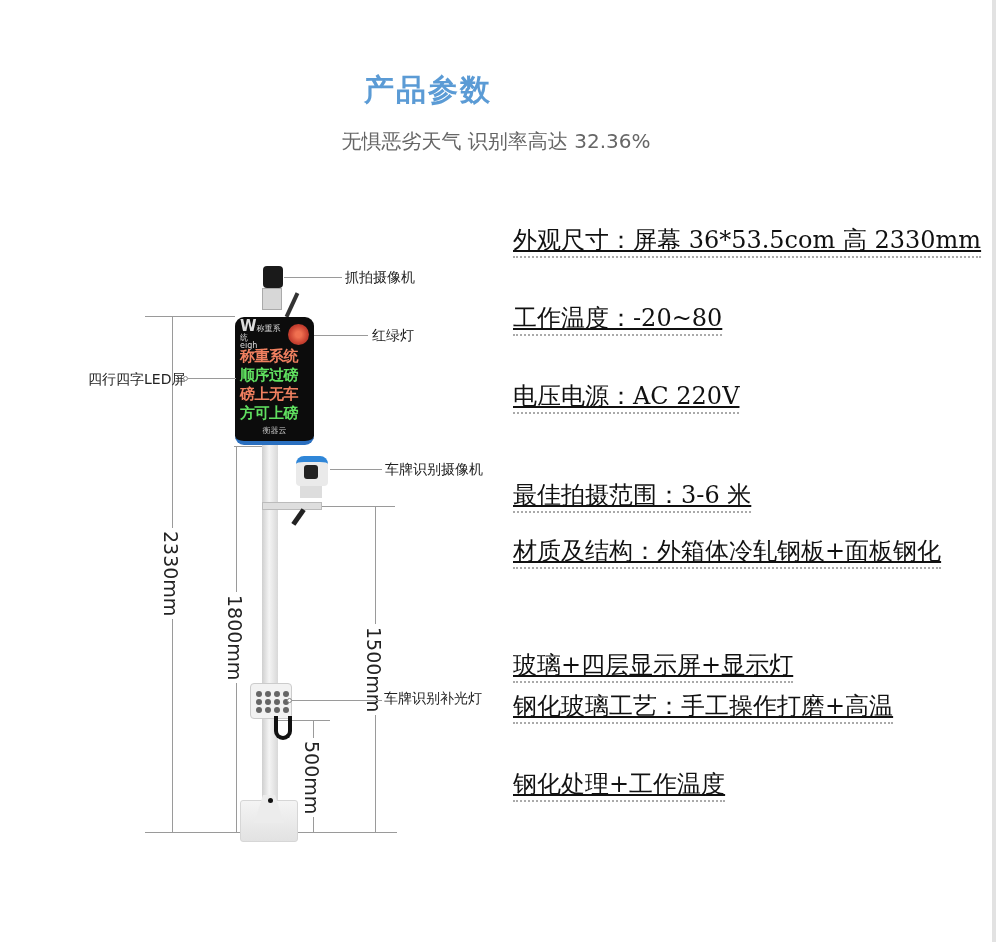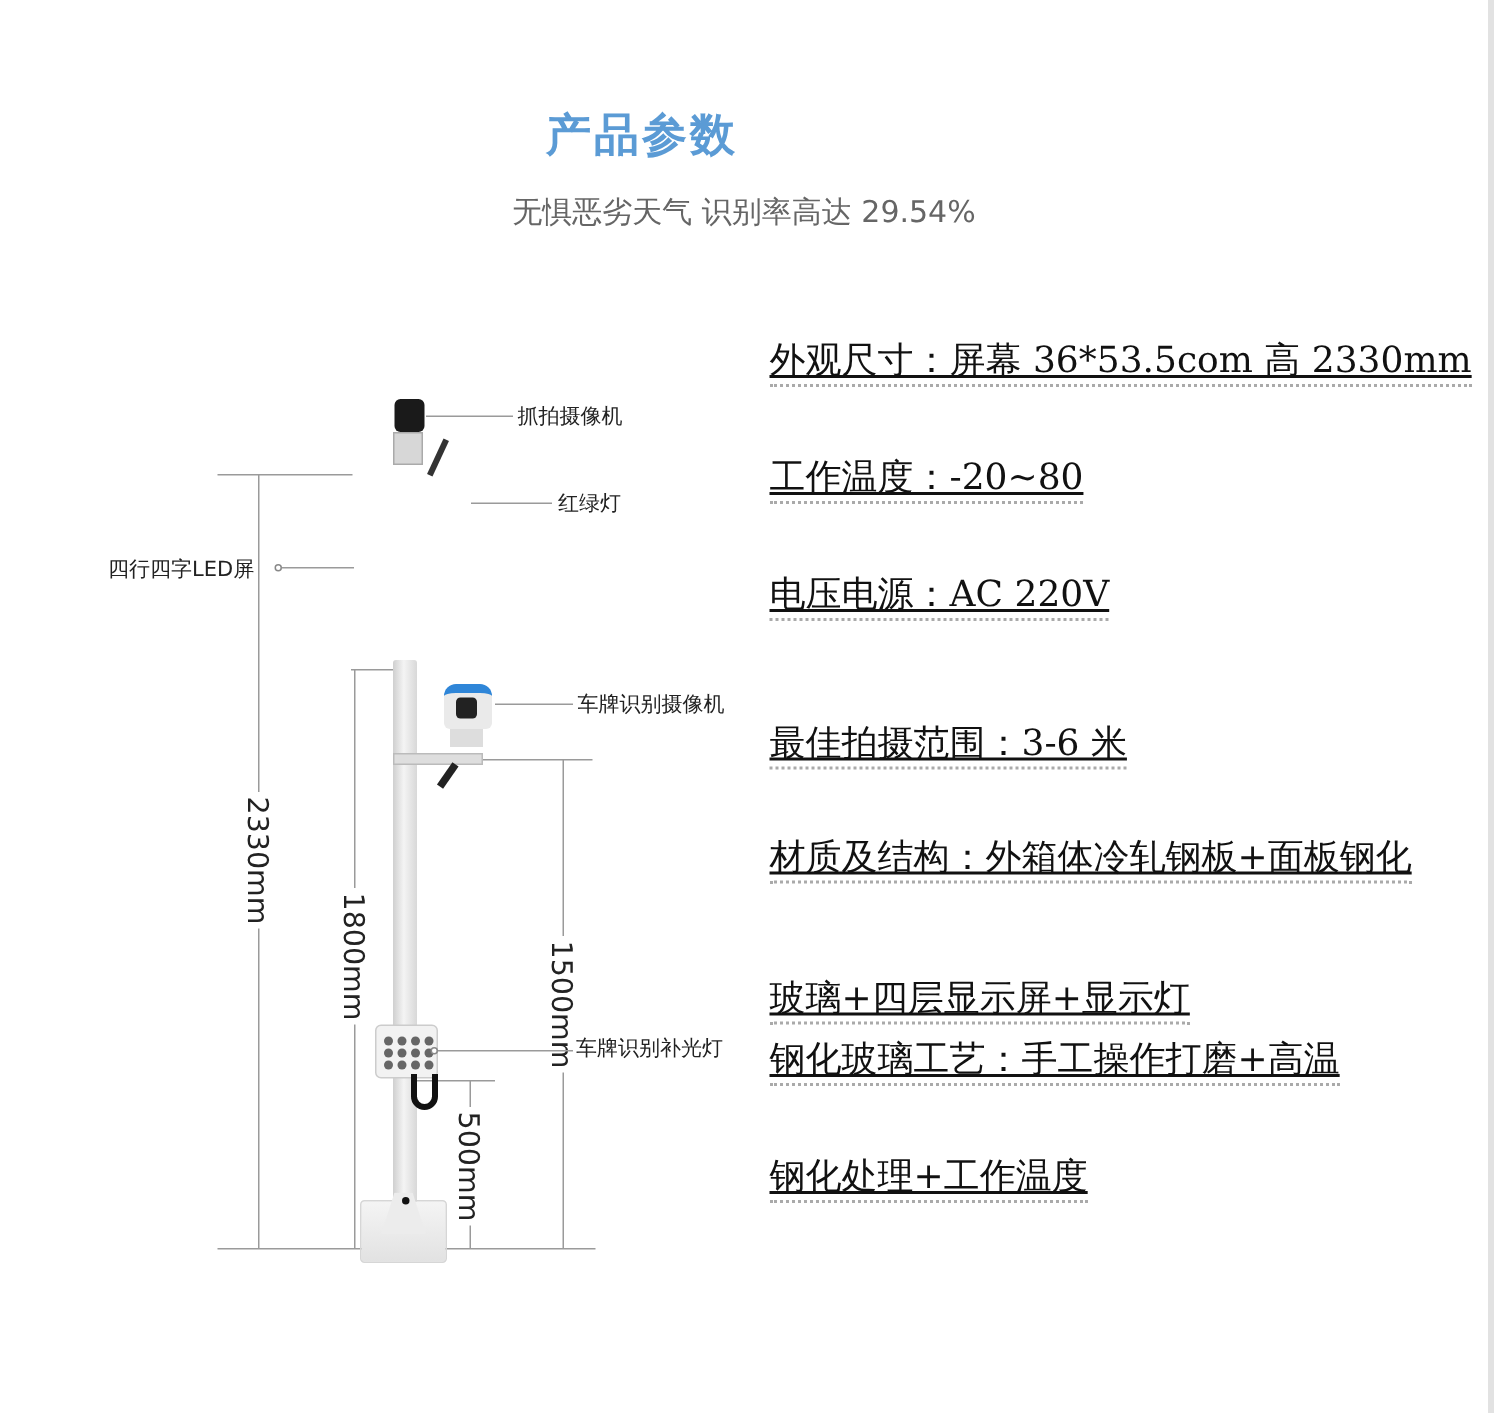--- a/index.html
+++ b/index.html
@@ -66,21 +66,21 @@
   .spec { position: absolute; left: 513px; font-family: "DejaVu Serif", "Liberation Serif", serif;
           font-size: 24px; color: #111; white-space: nowrap; line-height: 1.2;
           border-bottom: 2px dotted #aaa; padding-bottom: 1px; text-decoration: underline; }
 </style>
 </head>
 <body>
 
 <div class="scroll-strip"></div>
 
 <h1 class="title">产品参数</h1>
-<div class="subtitle">无惧恶劣天气  识别率高达 29.54%</div>
+<div class="subtitle">无惧恶劣天气  识别率高达 32.36%</div>
 
 <div class="diagram">
 
   <div class="line" style="left:145px;top:316px;width:90px;height:1px;"></div>
   <div class="line" style="left:172px;top:316px;width:1px;height:516px;"></div>
   <div class="line" style="left:145px;top:832px;width:252px;height:1px;"></div>
   <div class="vtext" style="left:161px;top:528px;">2330mm</div>
 
   <div class="line" style="left:234px;top:446px;width:30px;height:1px;"></div>
   <div class="line" style="left:236px;top:446px;width:1px;height:386px;"></div>
@@ -96,20 +96,34 @@
 
   <div class="pole"></div>
   <div class="base"></div>
   <div class="base-fin"></div>
   <div class="hole"></div>
 
   <div class="top-bracket"></div>
   <div class="top-cam"></div>
   <div class="antenna"></div>
 
+  <div class="sign">
+    <div class="sign-top">
+      <div class="weigh">
+        <b>W</b><span>称重系统</span><br>
+        <span>eigh</span>
+      </div>
+      <div class="tl"></div>
+    </div>
+    <div class="sign-line red">称重系统</div>
+    <div class="sign-line green">顺序过磅</div>
+    <div class="sign-line red">磅上无车</div>
+    <div class="sign-line green">方可上磅</div>
+    <div class="sign-brand">衡器云</div>
+  </div>
 
   <div class="arm"></div>
   <div class="arm-brace"></div>
   <div class="plate-cam-body"></div>
   <div class="plate-cam"></div>
   <div class="plate-cam-lens"></div>
 
   <div class="fill-light">
     <span></span>
       <span></span>
@@ -125,34 +139,34 @@
       <span></span>
   </div>
   <div class="cable"></div>
 
   <div class="line" style="left:284px;top:277px;width:58px;height:1px;"></div>
   <div class="label" style="left:345px;top:269px;">抓拍摄像机</div>
 
   <div class="line" style="left:314px;top:335px;width:54px;height:1px;"></div>
   <div class="label" style="left:372px;top:327px;">红绿灯</div>
 
-  <div class="label" style="left:72px;top:371px;">四行四字LED屏</div>
+  <div class="label" style="left:88px;top:371px;">四行四字LED屏</div>
   <div class="dot" style="left:183px;top:376px;"></div>
   <div class="line" style="left:188px;top:378px;width:48px;height:1px;"></div>
 
   <div class="line" style="left:330px;top:469px;width:52px;height:1px;"></div>
   <div class="label" style="left:385px;top:461px;">车牌识别摄像机</div>
 
   <div class="dot" style="left:287px;top:698px;"></div>
   <div class="line" style="left:292px;top:700px;width:90px;height:1px;"></div>
   <div class="label" style="left:384px;top:690px;">车牌识别补光灯</div>
 </div>
 
 <div>
   <div class="spec" style="top:226px;">外观尺寸：屏幕 36*53.5com  高 2330mm</div>
   <div class="spec" style="top:304px;">工作温度：-20~80</div>
   <div class="spec" style="top:382px;">电压电源：AC 220V</div>
   <div class="spec" style="top:481px;">最佳拍摄范围：3-6 米</div>
-  <div class="spec" style="top:537px;margin-top:20px;">材质及结构：外箱体冷轧钢板+面板钢化</div>
+  <div class="spec" style="top:537px;">材质及结构：外箱体冷轧钢板+面板钢化</div>
   <div class="spec" style="top:615px;margin-top:36px;">玻璃+四层显示屏+显示灯</div>
   <div class="spec" style="top:692px;">钢化玻璃工艺：手工操作打磨+高温</div>
   <div class="spec" style="top:770px;">钢化处理+工作温度</div>
 </div>
 
 </body></html>

